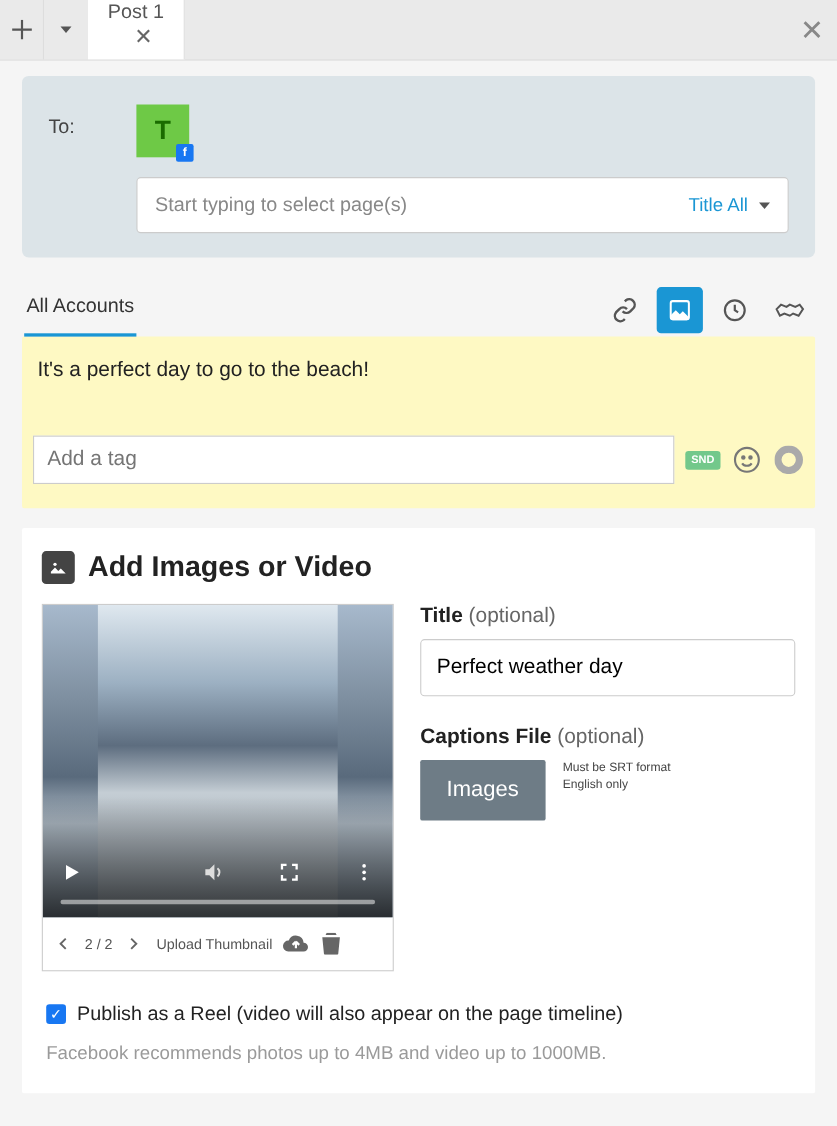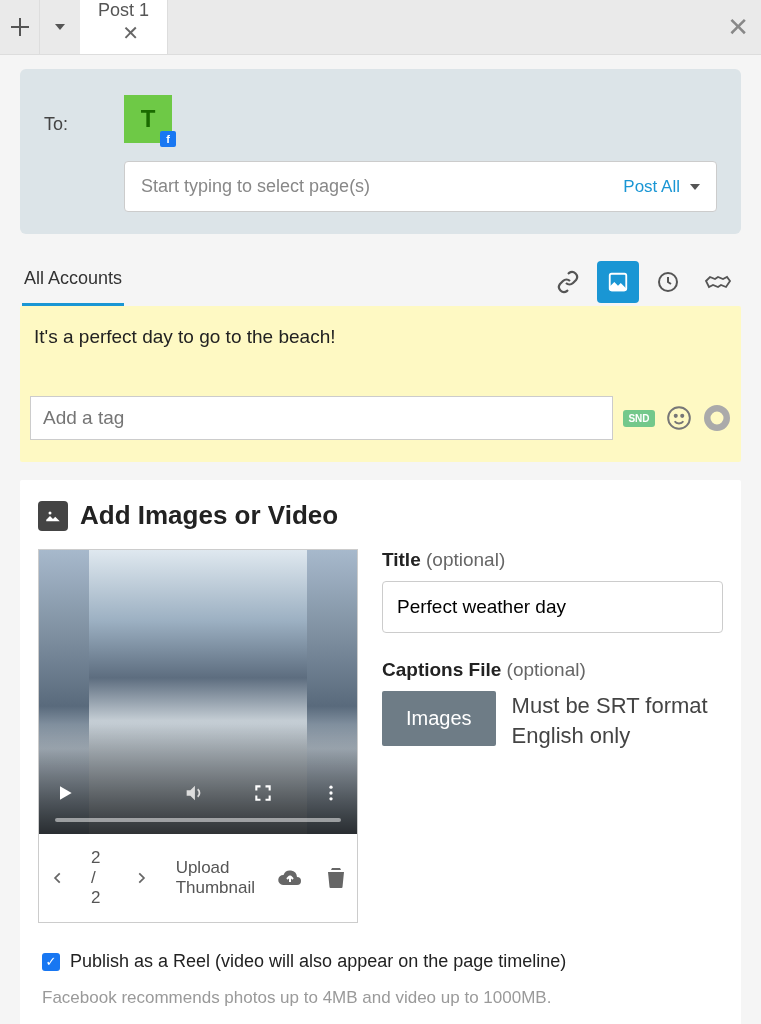--- a/index.html
+++ b/index.html
@@ -6,21 +6,21 @@
 body { font-family: -apple-system, BlinkMacSystemFont, "Segoe UI", Helvetica, Arial, sans-serif; background: #f5f5f5; width: 761px; color: #333; }
 
 .topbar { display: flex; align-items: center; background: #eaeaea; border-bottom: 1px solid #ddd; position: relative; }
 .top-btn { width: 40px; height: 54px; display: flex; align-items: center; justify-content: center; background: #eaeaea; border: none; color: #555; cursor: pointer; font-size: 22px; }
 .top-btn:first-child { border-right: 1px solid #ddd; }
 .tab { display: flex; align-items: center; background: #fff; height: 54px; padding: 0 18px; border-right: 1px solid #ddd; font-size: 18px; color: #555; flex-direction: column; }
 .tab-close { margin-left: 14px; color: #666; cursor: pointer; font-size: 20px; }
 .overall-close { position: absolute; right: 12px; top: 12px; color: #888; font-size: 26px; cursor: pointer; }
 
 .to-section { background: #dce4e8; border-radius: 6px; padding: 26px 24px 22px 24px; margin: 14px 20px; }
-.to-row { display: flex; align-items: center; gap: 22px; }
+.to-row { display: flex; align-items: flex-start; gap: 22px; }
 .to-label { font-size: 18px; color: #444; padding-top: 10px; width: 58px; }
 .account-icon { width: 48px; height: 48px; background: #6ec946; display: flex; align-items: center; justify-content: center; color: #1a6b00; font-weight: bold; font-size: 24px; position: relative; }
 .fb-badge { position: absolute; bottom: -4px; right: -4px; width: 16px; height: 16px; background: #1877f2; color: #fff; font-size: 11px; font-weight: bold; display: flex; align-items: center; justify-content: center; border-radius: 2px; }
 .select-input-row { display: flex; margin-top: 18px; margin-left: 80px; }
 .select-input { flex: 1; background: #ffffff; border: 1px solid #ccc; border-radius: 4px; padding: 14px 16px; display: flex; align-items: center; justify-content: space-between; }
 .select-placeholder { color: #888; font-size: 18px; }
 .clear-all { color: #1a96d4; font-size: 17px; display: flex; align-items: center; gap: 10px; }
 .caret-down { width: 0; height: 0; border-left: 5px solid transparent; border-right: 5px solid transparent; border-top: 6px solid #555; }
 
 .tabs-row { display: flex; align-items: center; padding: 10px 22px 0 22px; }
@@ -40,34 +40,34 @@
 .media-heading { display: flex; align-items: center; gap: 12px; font-size: 26px; font-weight: 700; color: #222; margin-bottom: 18px; }
 .media-heading-icon { width: 30px; height: 30px; background: #444; border-radius: 4px; display: flex; align-items: center; justify-content: center; color: #fff; }
 .media-row { display: flex; gap: 24px; align-items: flex-start; }
 .video-box { width: 320px; border: 1px solid #ccc; }
 .video-preview { position: relative; width: 100%; height: 284px; background: linear-gradient(180deg,#a7b9cc 0%,#7e8fa0 30%,#596a7c 55%,#b4c0cb 70%,#8a98a5 100%); overflow: hidden; }
 .video-preview::before { content:""; position:absolute; left:50px; right:50px; top:0; bottom:0; background: linear-gradient(180deg,#dfe8ef 0%,#9cb0c2 25%,#5d6d7f 45%,#c4cdd4 60%,#9fa9b1 100%); }
 .video-overlay { position: absolute; left:0; right:0; bottom:0; height: 110px; background: linear-gradient(180deg, rgba(0,0,0,0) 0%, rgba(0,0,0,0.7) 100%); display: flex; flex-direction: column; justify-content: flex-end; padding: 12px 16px; }
 .video-controls { display: flex; align-items: center; gap: 48px; color: #fff; }
 .video-ctrl { color: #fff; display:flex; align-items:center; justify-content:center; }
 .progress { height: 4px; background: rgba(255,255,255,0.5); margin-top: 14px; border-radius: 2px; }
-.thumb-bar { display: flex; align-items: center; gap: 22px; padding: 14px 12px; font-size: 17px; color: #555; }
+.thumb-bar { display: flex; align-items: center; gap: 8px; padding: 14px 12px; font-size: 13px; color: #555; }
 .thumb-count { margin: 0 4px; }
 .chev { cursor: pointer; color: #666; }
 .upload-thumb { margin-left: 6px; }
 .cloud-up { color: #666; }
 .trash { color: #666; margin-left: 2px; }
 
 .meta-col { flex: 1; }
 .field-label { font-size: 19px; font-weight: 700; color: #222; }
 .field-label .opt { font-weight: 400; color: #666; }
 .title-input { width: 100%; margin-top: 10px; border: 1px solid #ccc; border-radius: 4px; padding: 14px 14px; font-size: 19px; }
 .captions-row { display: flex; align-items: flex-start; gap: 16px; margin-top: 10px; }
 .browse-btn { background: #6e7c86; color: #fff; border: none; padding: 16px 24px; font-size: 20px; border-radius: 2px; cursor: pointer; }
-.captions-hint { font-size: 22px; color: #444; line-height: 1.35; }
+.captions-hint { font-size: 11px; color: #444; line-height: 1.35; }
 
 .publish-row { display: flex; align-items: center; gap: 10px; margin: 28px 0 0 4px; font-size: 18px; color: #222; }
 .checkbox { width: 18px; height: 18px; background: #1877f2; border-radius: 3px; display: flex; align-items: center; justify-content: center; color: #fff; font-size: 13px; }
 .hint { color: #9a9a9a; font-size: 17px; margin: 16px 0 0 4px; }
 
 svg { display: block; }
 </style>
 </head>
 <body>
 
@@ -92,21 +92,21 @@
     <div class="to-label">To:</div>
     <div class="account-icon">
       <span>T</span>
       <span class="fb-badge">f</span>
     </div>
   </div>
   <div class="select-input-row">
     <div class="select-input">
       <span class="select-placeholder">Start typing to select page(s)</span>
       <span class="clear-all">
-        <span>Post All</span>
+        <span>Title All</span>
         <span class="caret-down"></span>
       </span>
     </div>
   </div>
 </div>
 
 <div class="tabs-row">
   <div class="subtab">All Accounts</div>
   <div class="spacer"></div>
   <div class="icon-btn">

